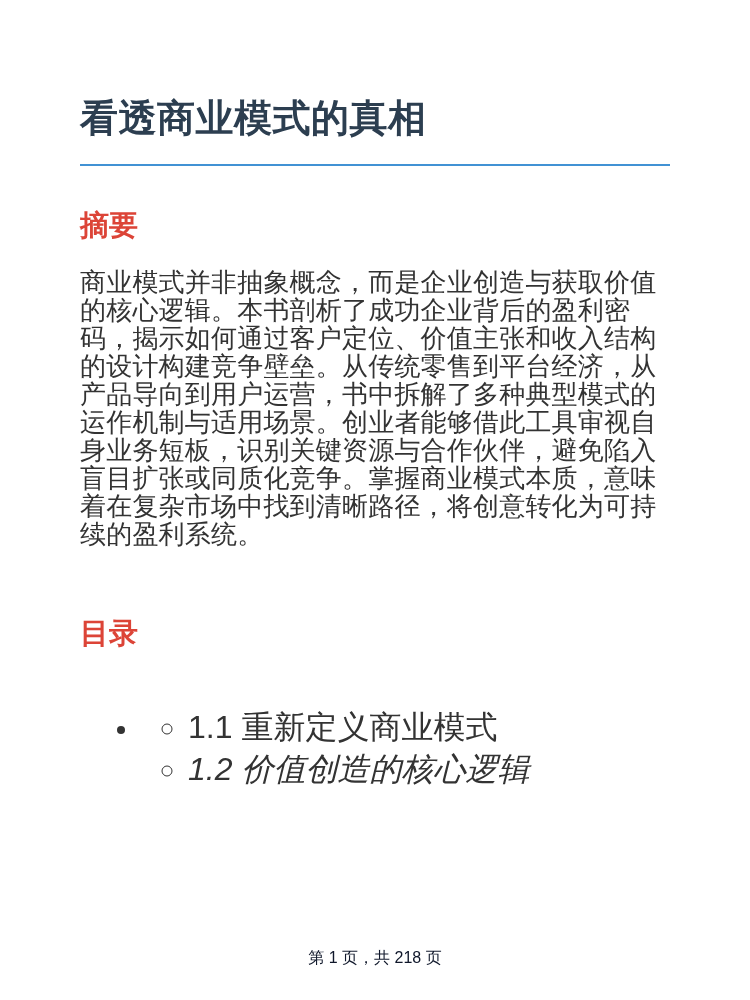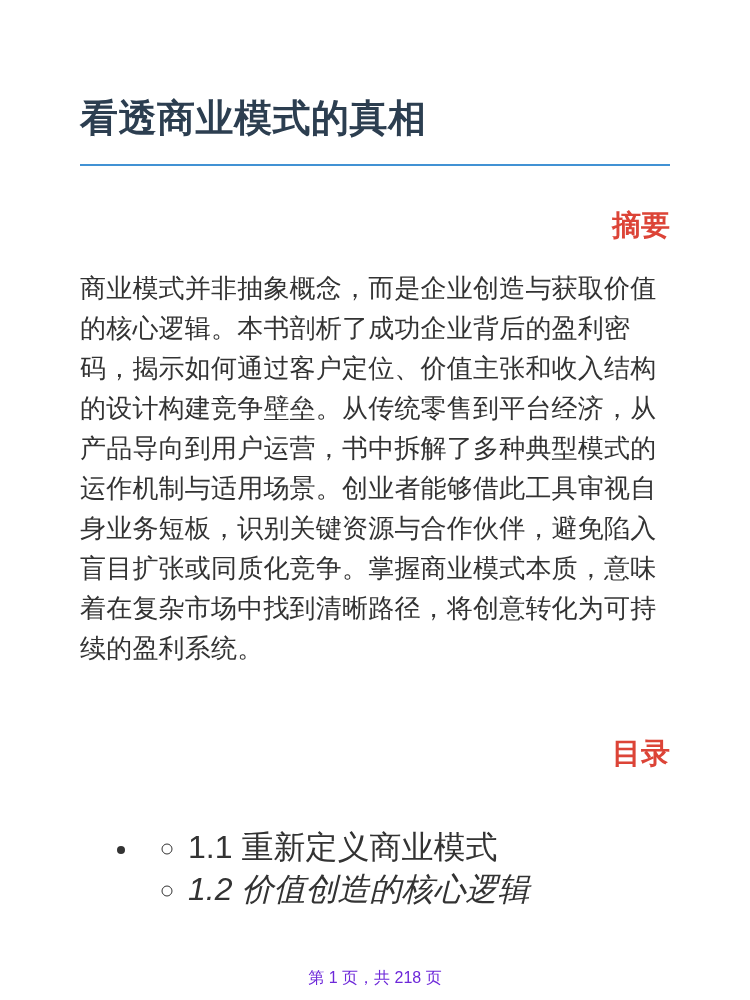--- a/index.html
+++ b/index.html
@@ -7,49 +7,48 @@
     margin: 0;
     padding: 0;
     background: #ffffff;
     font-family: "Liberation Sans", "DejaVu Sans", sans-serif;
   }
   .page {
     width: 750px;
     height: 1000px;
     margin: 0 auto;
     background: #ffffff;
-    padding: 96px 80px 12px 80px;
+    padding: 96px 80px 32px 80px;
     display: flex;
     flex-direction: column;
     position: relative;
   }
   .doc-title {
     margin: 0;
     font-size: 38px;
     font-weight: 700;
     color: #2c3e50;
     line-height: 1.2;
     padding-bottom: 22px;
     border-bottom: 2px solid #4192d4;
     letter-spacing: 0.5px;
   }
   .section-heading {
     margin: 0;
     font-size: 29px;
     font-weight: 700;
     color: #dc4437;
     line-height: 1.2;
-    text-align: right;
   }
   .abstract-heading { margin-top: 42px; }
   .toc-heading { margin-top: 68px; }
   .abstract-body {
     margin: 26px 0 0 0;
     font-size: 26px;
-    line-height: 40px;
+    line-height: 28px;
     color: #333333;
     text-align: left;
     letter-spacing: 0.2px;
   }
   ul.toc-level1 {
     margin: 32px 0 0 0;
     padding-left: 60px;
     list-style-type: disc;
   }
   ul.toc-level1 > li {
@@ -68,21 +67,21 @@
     color: #333333;
   }
   ul.toc-level2 > li + li {
     margin-top: 2px;
     font-style: italic;
   }
   .page-footer {
     margin-top: auto;
     text-align: center;
     font-size: 16px;
-    color: #6d28d9;
+    color: #0f172a;
     line-height: 20px;
   }
 </style>
 </head>
 <body>
 
 <div class="page">
 
   <h1 class="doc-title">看透商业模式的真相</h1>
 

